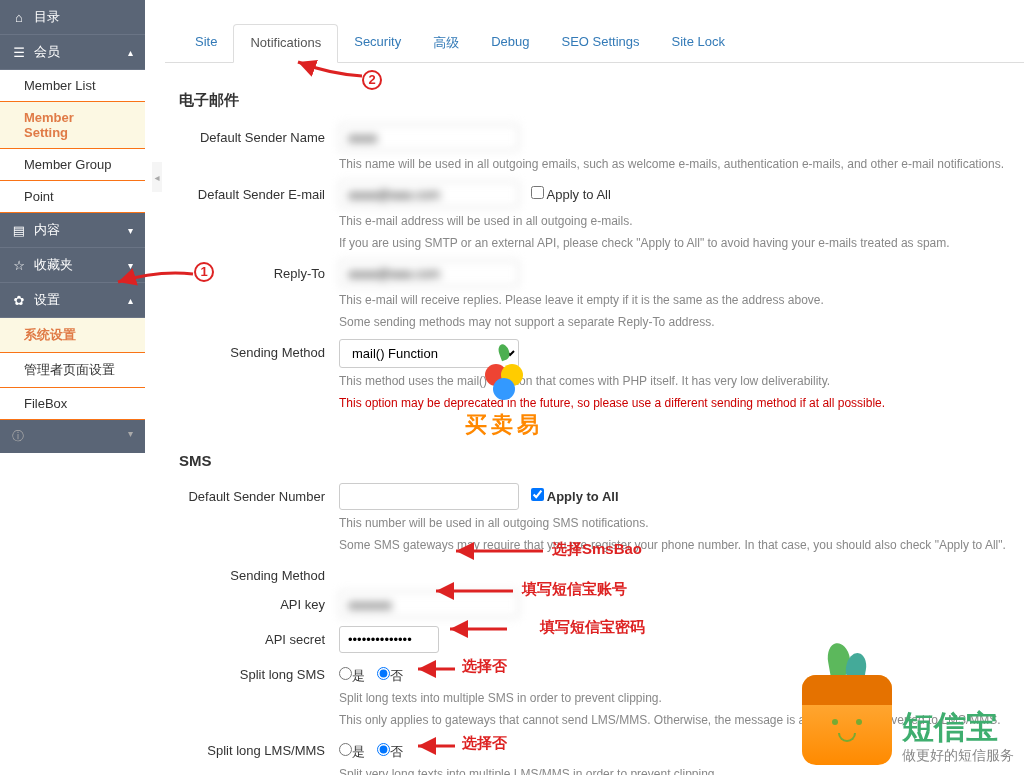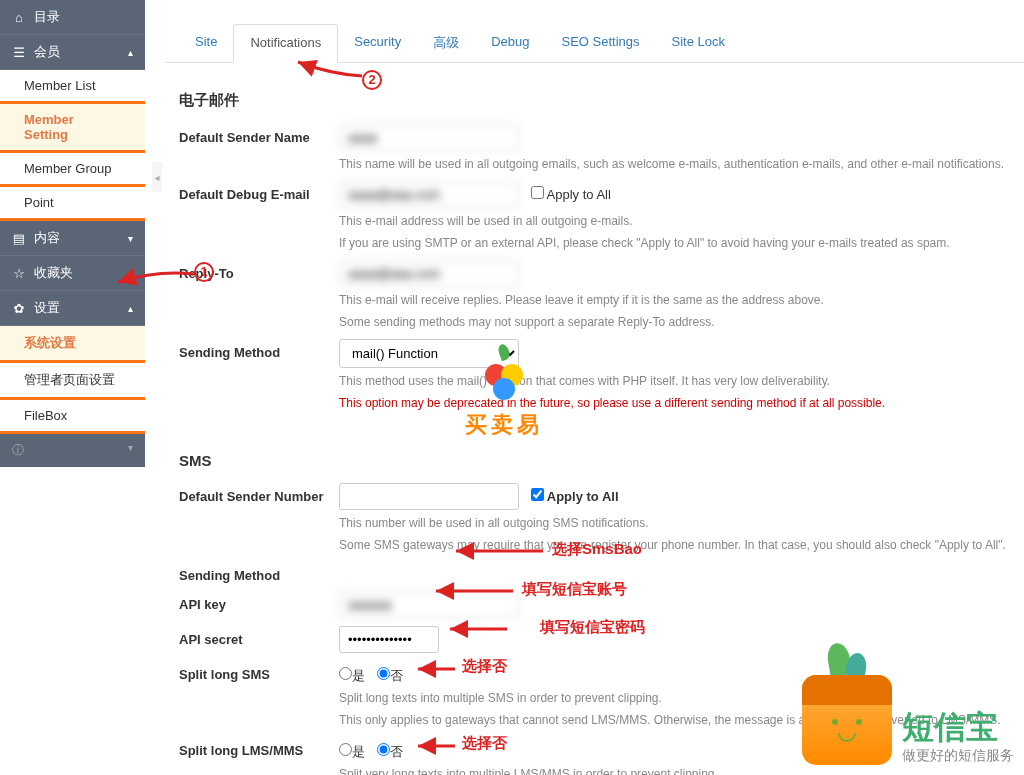--- a/index.html
+++ b/index.html
@@ -3,36 +3,36 @@
 <meta charset="utf-8">
 <style>
   * { box-sizing: border-box; margin: 0; padding: 0; }
   body { font-family: "Helvetica Neue", Arial, "Microsoft YaHei", sans-serif; font-size: 13px; color: #333; background: #fff; width: 1024px; height: 775px; overflow: hidden; position: relative; }
   
   .sidebar { position: absolute; left: 0; top: 0; width: 145px; background: #5a6576; color: #fff; }
   .sb-item { display: flex; align-items: center; padding: 8px 12px; font-size: 13px; border-bottom: 1px solid #6a7485; cursor: pointer; position: relative; }
   .sb-item .sb-ico { width: 14px; height: 14px; margin-right: 8px; display: inline-flex; align-items: center; justify-content: center; }
   .sb-item .arrow { margin-left: auto; font-size: 10px; }
   .sb-sub { background: #fff; color: #333; }
-  .sb-sub .sub-item { padding: 8px 24px; font-size: 13px; border-bottom: 3px solid #f97316; cursor: pointer; }
+  .sb-sub .sub-item { padding: 8px 24px; font-size: 13px; border-bottom: 1px solid #f97316; cursor: pointer; }
   .sb-sub .sub-item.active { color: #e07b47; background: #fcf8e3; font-weight: 600; }
   .sb-bottom { padding: 8px 12px; color: #aaa; font-size: 12px; }
   
   .collapse-handle { position: absolute; left: 152px; top: 162px; width: 10px; height: 30px; background: #f5f5f5; display: flex; align-items: center; justify-content: center; color: #aaa; font-size: 10px; cursor: pointer; }
   
   .main { position: absolute; left: 165px; right: 0; top: 0; bottom: 0; }
   .tabs { display: flex; gap: 0; padding: 24px 0 0 14px; border-bottom: 1px solid #ddd; }
   .tab { padding: 10px 16px; color: #337ab7; cursor: pointer; font-size: 13px; }
   .tab.active { color: #555; border: 1px solid #ddd; border-bottom: 1px solid #fff; border-radius: 4px 4px 0 0; margin-bottom: -1px; text-align: center; }
   
   .content { padding: 20px 14px; }
   .section-title { font-size: 15px; font-weight: 600; margin: 8px 0 14px; color: #333; }
   
   .row { display: flex; margin-bottom: 8px; align-items: flex-start; }
-  .row .label { width: 160px; padding-right: 14px; font-weight: 700; color: #333; padding-top: 6px; }
+  .row .label { width: 160px; text-align: right; padding-right: 14px; font-weight: 400; color: #333; padding-top: 6px; }
   .row .field { flex: 1; }
   .row .field input[type=text], .row .field input[type=password], .row .field select { border: 1px solid #ccc; padding: 5px 8px; font-size: 13px; border-radius: 3px; }
   .row .field .txtin { width: 180px; }
   .row .field .selin { width: 180px; background: #fff; }
   .desc { color: #888; font-size: 12px; margin-top: 4px; line-height: 1.5; }
   .desc.red { color: #c00; }
   .ck-lbl { margin-left: 8px; font-size: 13px; }
   .ck-lbl.bold { font-weight: 600; }
   .radio-set { display: flex; align-items: center; gap: 4px; padding-top: 6px; }
   .radio-set label { margin-right: 8px; font-size: 13px; }
@@ -122,21 +122,21 @@
 
     <div class="row">
       <div class="label">Default Sender Name</div>
       <div class="field">
         <input type="text" class="txtin blurred" value="aaaa" style="">
         <div class="desc">This name will be used in all outgoing emails, such as welcome e-mails, authentication e-mails, and other e-mail notifications.</div>
       </div>
     </div>
 
     <div class="row">
-      <div class="label">Default Debug E-mail</div>
+      <div class="label">Default Sender E-mail</div>
       <div class="field">
         <input type="text" class="txtin blurred" value="aaaa@aaa.com" style="">
         <label class="ck-lbl"><input type="checkbox" style=""> <span>Apply to All</span></label>
         <div class="desc">This e-mail address will be used in all outgoing e-mails.</div>
         <div class="desc">If you are using SMTP or an external API, please check "Apply to All" to avoid having your e-mails treated as spam.</div>
       </div>
     </div>
 
     <div class="row">
       <div class="label">Reply-To</div>

